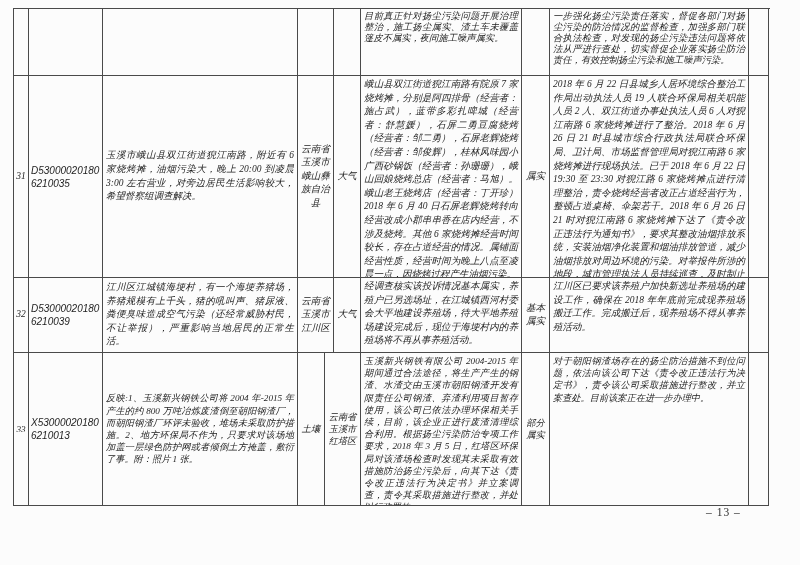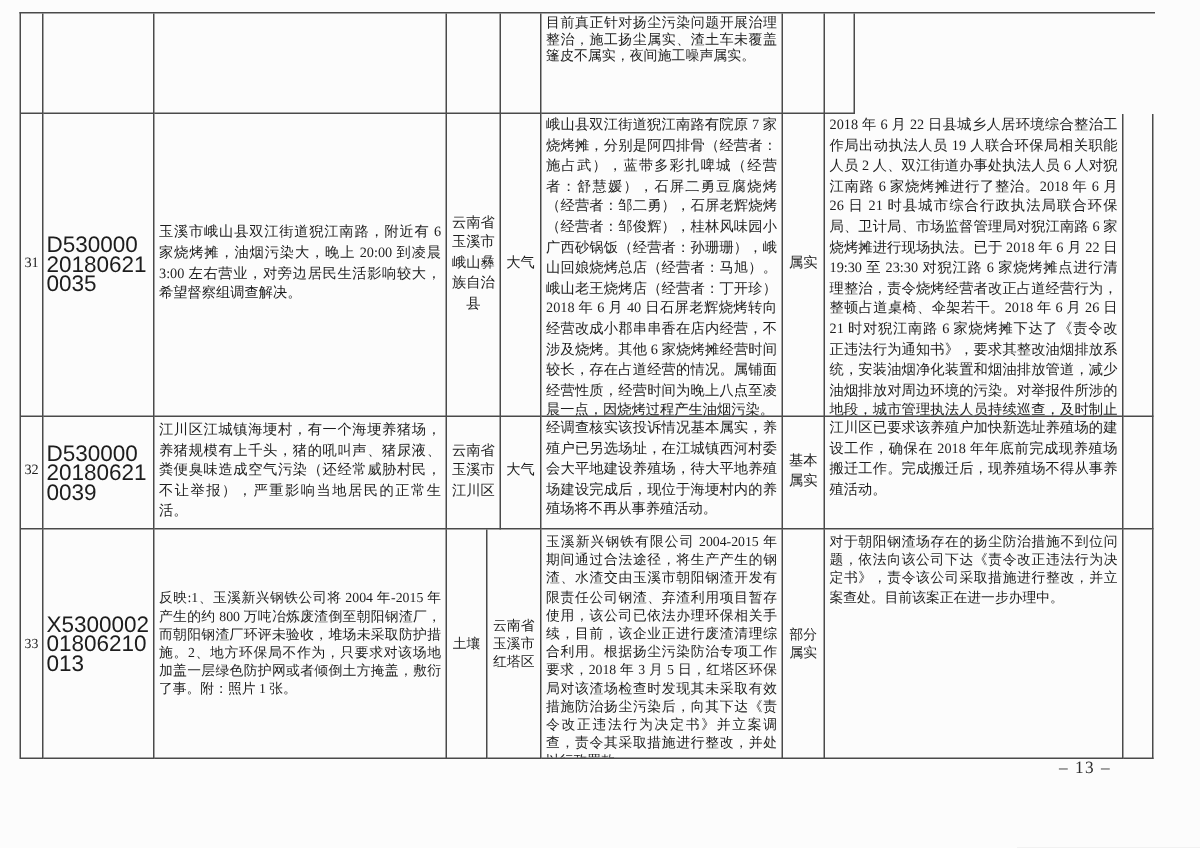--- a/index.html
+++ b/index.html
@@ -9,20 +9,21 @@
     background:#fcfcfc;
     font-family:"Liberation Serif","DejaVu Serif",serif;
     color:#1d1d1d;
     overflow:hidden;
     margin:0 auto;
   }
   .doc-table{
     position:absolute;left:13px;top:8px;width:756px;
     border-top:1px solid #4a4a4a;
     border-left:1px solid #4a4a4a;
+    font-style:italic;
   }
   .trow{display:flex;}
   .tc{
     box-sizing:border-box;
     border-right:1px solid #4a4a4a;
     border-bottom:1px solid #4a4a4a;
     overflow:hidden;
     display:flex;align-items:center;justify-content:center;
     font-size:9.5px;line-height:13.6px;
   }
@@ -31,21 +32,21 @@
   .c6{width:161px}.c7{width:28px}.c8{width:199px}.c9{width:20px}
   .h-carry{height:67px}.h-31{height:202px}.h-32{height:75px}.h-33{height:153px}
   .h-carry .tc{line-height:11px;font-size:9.3px;}
   .h-32 .tc{line-height:13.5px;}
   .h-33 .tc{line-height:12.2px;font-size:9.2px;}
   .cell-top{align-items:flex-start;}
   .cell-top .txt{padding-top:2px;}
   .just .txt{text-align:justify;}
   .ctr .txt{text-align:center;padding:0 1px;}
   .case .txt{text-align:left;word-break:break-all;padding:0 2px;
-    font-family:"Liberation Sans","DejaVu Sans",sans-serif;font-size:15px;line-height:13px;}
+    font-family:"Liberation Sans","DejaVu Sans",sans-serif;font-size:10px;line-height:13px;}
   .page-number{
     position:absolute;left:706px;top:506px;
     font-size:11.5px;letter-spacing:1px;color:#2c2c2c;
   }
 </style>
 </head>
 <body>
 
 <div class="page">
   <div class="doc-table">
@@ -64,20 +65,23 @@
           <div class="txt"></div>
         </div>
       <div class="tc c5">
           <div class="txt"></div>
         </div>
       <div class="tc c6 just cell-top">
         <div class="txt">目前真正针对扬尘污染问题开展治理整治，施工扬尘属实、渣土车未覆盖篷皮不属实，夜间施工噪声属实。</div>
         </div>
       <div class="tc c7">
           <div class="txt"></div>
+        </div>
+      <div class="tc c8 just cell-top">
+        <div class="txt">一步强化扬尘污染责任落实，督促各部门对扬尘污染的防治情况的监督检查，加强多部门联合执法检查，对发现的扬尘污染违法问题将依法从严进行查处，切实督促企业落实扬尘防治责任，有效控制扬尘污染和施工噪声污染。</div>
         </div>
       <div class="tc c9">
           <div class="txt"></div>
         </div>
     </div>
 
     <div class="trow h-31">
       <div class="tc c1 ctr">
         <div class="txt">31</div>
         </div>

